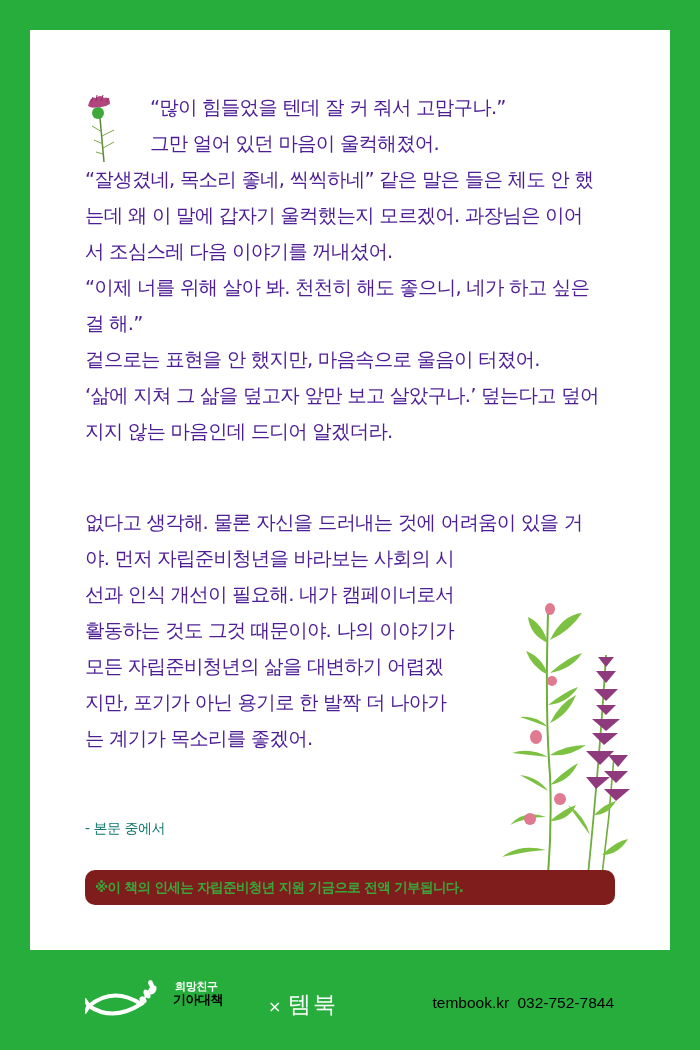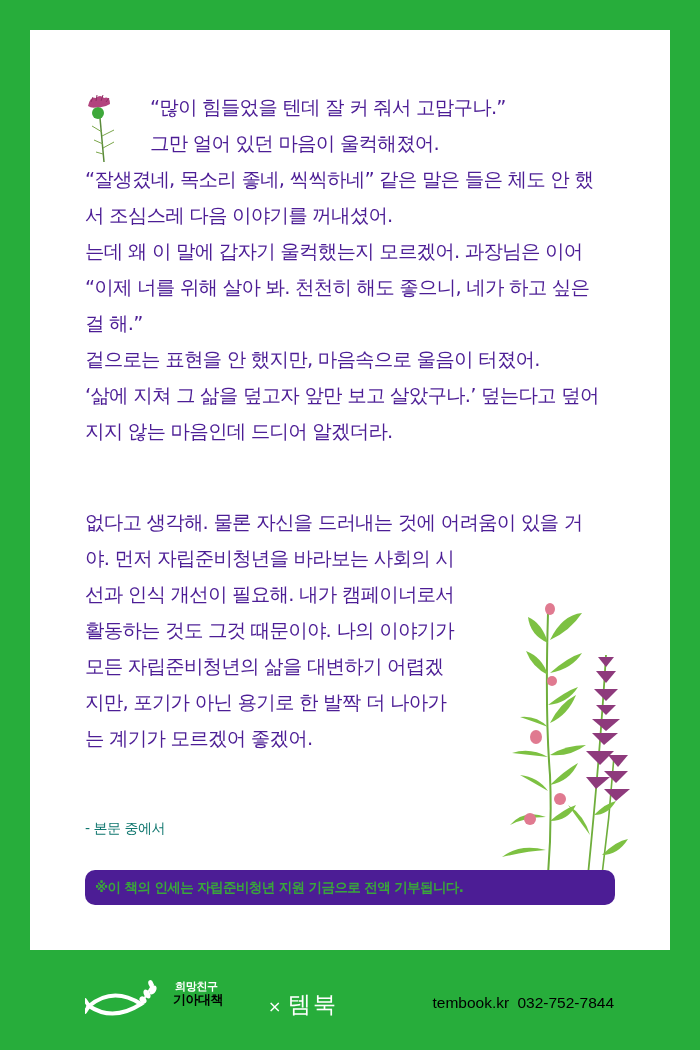--- a/index.html
+++ b/index.html
@@ -20,21 +20,21 @@
   .line { height: 36px; line-height: 36px; }
   .indent { padding-left: 65px; }
   .thistle { position: absolute; left: 52px; top: 62px; width: 40px; height: 72px; }
   .flowers { position: absolute; left: 460px; top: 565px; width: 150px; height: 280px; }
   .source {
     position: absolute; left: 55px; top: 790px; font-size: 14px; color: #0f766e;
     letter-spacing: -0.5px;
   }
   .notice {
     position: absolute; left: 55px; top: 840px; width: 530px; height: 35px;
-    background: #4c1d95; border-radius: 10px;
+    background: #7f1d1d; border-radius: 10px;
     font-size: 13.5px; color: #3aa63a; line-height: 35px; padding-left: 10px;
     box-sizing: border-box; letter-spacing: -0.6px; font-weight: bold;
   }
   .footer-logo { position: absolute; left: 85px; top: 975px; height: 50px; width: 260px; }
   .logo-mark { position: absolute; left: 0; top: 5px; width: 80px; height: 40px; }
   .logo-sub { position: absolute; left: 90px; top: 4px; font-size: 11px; color: #fff; font-weight: bold; letter-spacing: -0.3px; }
   .logo-main { position: absolute; left: 88px; top: 16px; font-size: 13px; color: #000000; font-weight: bold; letter-spacing: -0.5px; }
   .logo-x { position: absolute; left: 183px; top: 22px; font-size: 16px; color: #fff; }
   .logo-partner { position: absolute; left: 203px; top: 14px; font-size: 23px; color: #fff; font-family: "DejaVu Serif", serif; letter-spacing: 2px; }
   .contact {
@@ -52,37 +52,37 @@
     <path d="M20 40 L10 34 M20 44 L32 38 M21 52 L12 48 M21 56 L32 50 M21 62 L14 60" stroke="#7aa64a" stroke-width="1" fill="none"></path>
     <ellipse cx="16" cy="21" rx="6" ry="6" fill="#3ea83a"></ellipse>
     <path d="M6 14 Q8 4 14 6 Q18 2 22 6 Q28 4 28 12 Q22 16 16 15 Q10 17 6 14 Z" fill="#b2447e"></path>
     <path d="M9 10 L11 5 M14 9 L15 3 M19 9 L21 3 M24 10 L27 6" stroke="#8e2f63" stroke-width="1"></path>
   </svg>
 
   <div class="text" style="top:60px;">
     <div class="line indent">“많이 힘들었을 텐데 잘 커 줘서 고맙구나.”</div>
     <div class="line indent">그만 얼어 있던 마음이 울컥해졌어.</div>
     <div class="line">“잘생겼네, 목소리 좋네, 씩씩하네” 같은 말은 들은 체도 안 했</div>
+    <div class="line">는데 왜 이 말에 갑자기 울컥했는지 모르겠어. 과장님은 이어</div>
     <div class="line">서 조심스레 다음 이야기를 꺼내셨어.</div>
-    <div class="line">는데 왜 이 말에 갑자기 울컥했는지 모르겠어. 과장님은 이어</div>
     <div class="line">“이제 너를 위해 살아 봐. 천천히 해도 좋으니, 네가 하고 싶은</div>
     <div class="line">걸 해.”</div>
     <div class="line">겉으로는 표현을 안 했지만, 마음속으로 울음이 터졌어.</div>
     <div class="line">‘삶에 지쳐 그 삶을 덮고자 앞만 보고 살았구나.’ 덮는다고 덮어</div>
     <div class="line">지지 않는 마음인데 드디어 알겠더라.</div>
   </div>
 
   <div class="text" style="top:475px;">
     <div class="line">없다고 생각해. 물론 자신을 드러내는 것에 어려움이 있을 거</div>
     <div class="line">야. 먼저 자립준비청년을 바라보는 사회의 시</div>
     <div class="line">선과 인식 개선이 필요해. 내가 캠페이너로서</div>
     <div class="line">활동하는 것도 그것 때문이야. 나의 이야기가</div>
     <div class="line">모든 자립준비청년의 삶을 대변하기 어렵겠</div>
     <div class="line">지만, 포기가 아닌 용기로 한 발짝 더 나아가</div>
-    <div class="line">는 계기가 모르겠어 좋겠어.</div>
+    <div class="line">는 계기가 목소리를 좋겠어.</div>
   </div>
 
   <svg class="flowers" viewBox="0 0 150 280">
 
     <path d="M58 18 Q55 120 60 180 Q62 230 58 280" stroke="#6fae3c" stroke-width="2" fill="none"></path>
     <g fill="#7dc142">
       <path d="M58 48 Q40 40 38 22 Q52 28 58 48 Z"></path>
       <path d="M60 45 Q72 20 92 18 Q80 36 60 45 Z"></path>
       <path d="M58 80 Q42 72 36 56 Q52 62 58 80 Z"></path>
       <path d="M60 78 Q78 62 92 58 Q82 74 60 78 Z"></path>

